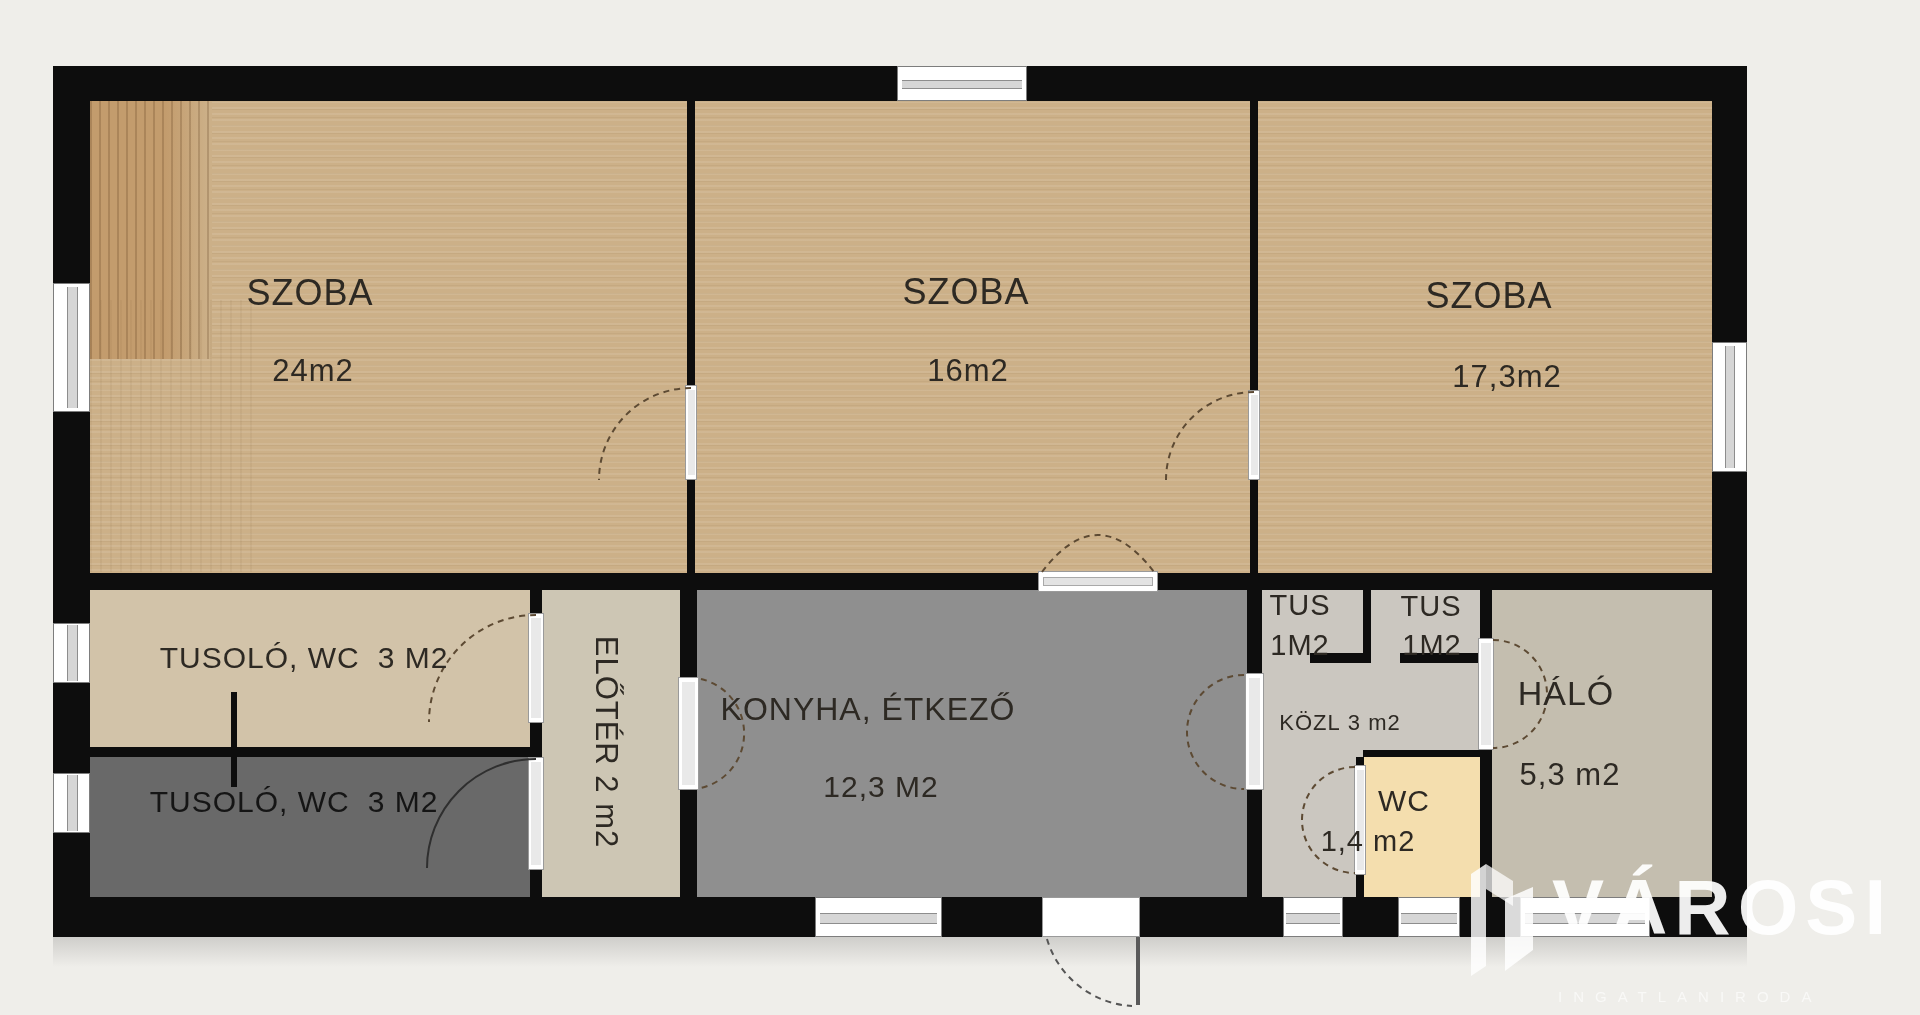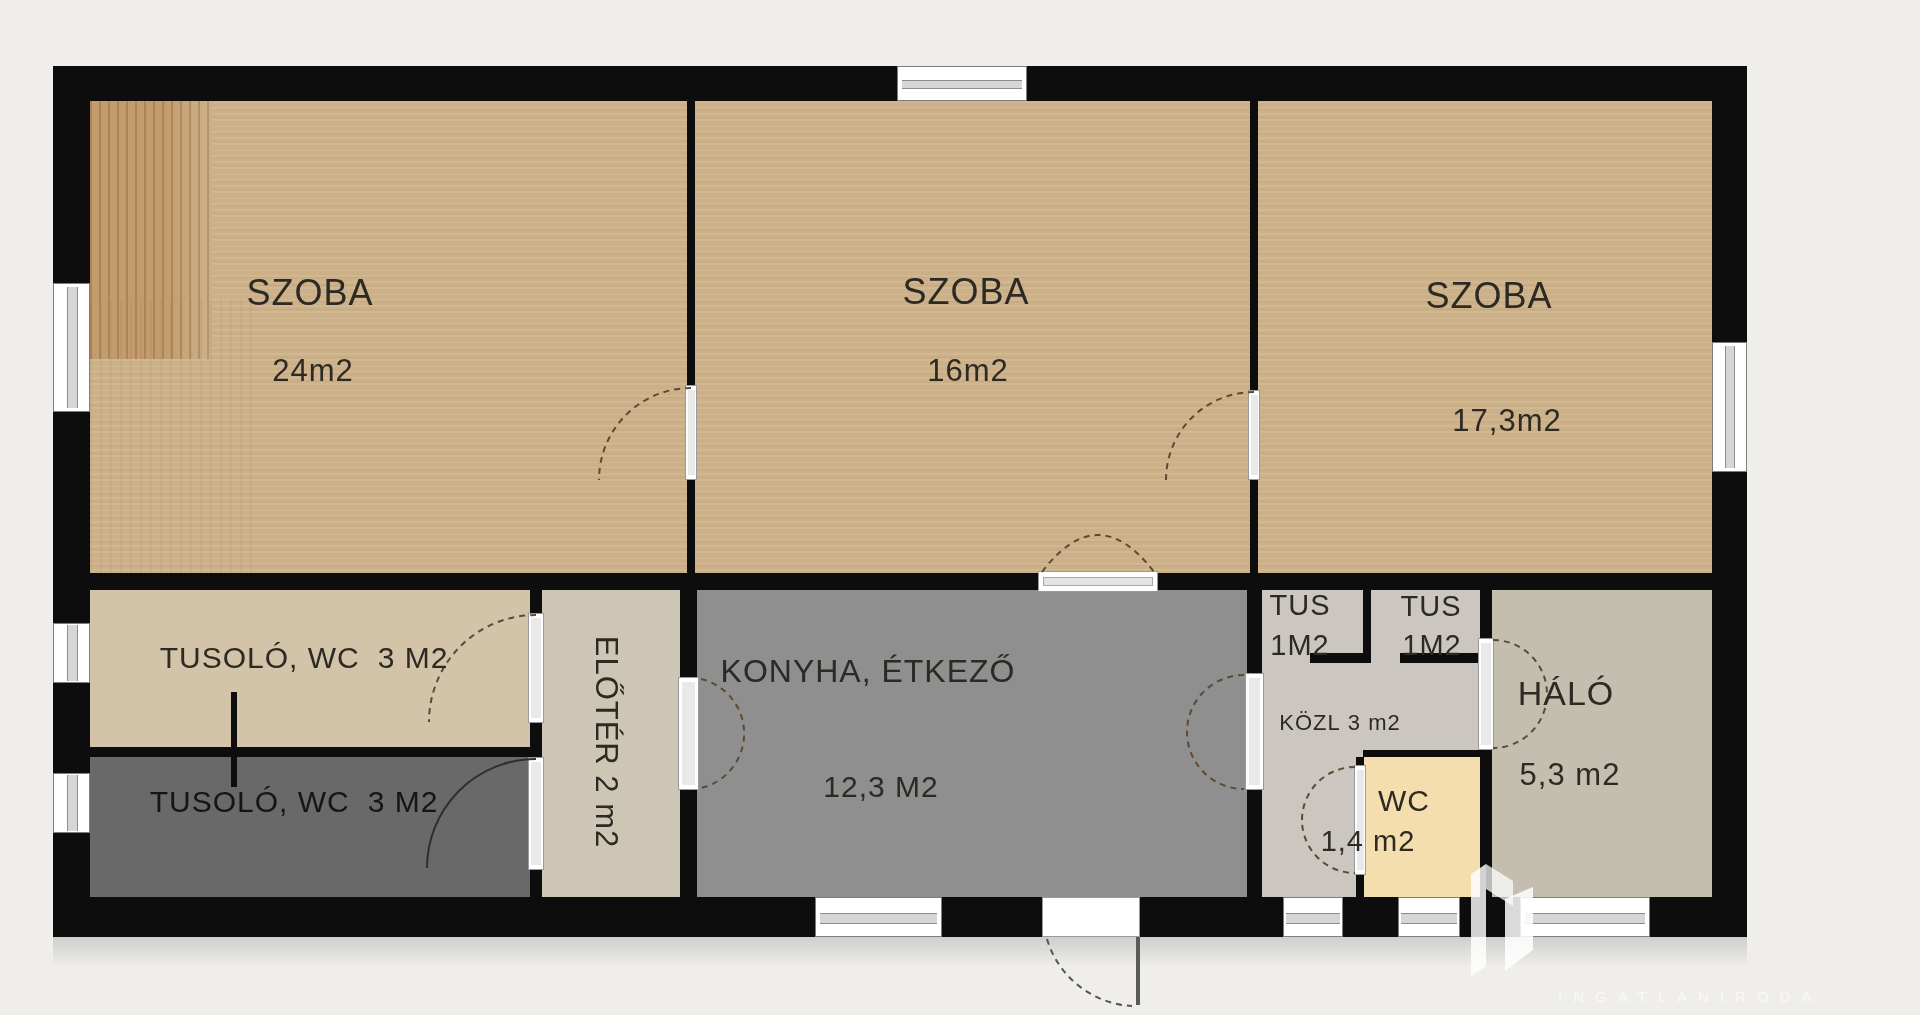--- a/index.html
+++ b/index.html
@@ -136,34 +136,34 @@
     </g>
     <path fill="none" stroke="#2f2f2f" stroke-width="2" d="M 536 759 A 109 109 0 0 0 427 868"></path>
     <path stroke="#5a5a5a" stroke-width="4" d="M 1138 937 L 1138 1005"></path>
   </svg>
 
   <div class="lbl" style="left:310px;top:293px;font-size:36px;">SZOBA</div>
   <div class="lbl" style="left:313px;top:371px;font-size:31px;">24m2</div>
   <div class="lbl" style="left:966px;top:292px;font-size:36px;">SZOBA</div>
   <div class="lbl" style="left:968px;top:371px;font-size:31px;">16m2</div>
   <div class="lbl" style="left:1489px;top:296px;font-size:36px;">SZOBA</div>
-  <div class="lbl" style="left:1507px;top:377px;font-size:31px;margin-top:44px;">17,3m2</div>
+  <div class="lbl" style="left:1507px;top:377px;font-size:31px;">17,3m2</div>
 
   <div class="lbl" style="left:304px;top:658px;font-size:30px;">
     <span>TUSOLÓ, WC</span><span class="gap14"></span><span>3 M2</span>
   </div>
   <div class="lbl dark" style="left:294px;top:802px;font-size:30px;">
     <span>TUSOLÓ, WC</span><span class="gap14"></span><span>3 M2</span>
   </div>
 
   <div class="lbl vert" style="left:606px;top:742px;font-size:31px;">
     <span>ELŐTÉR</span>&nbsp;<span>2 m2</span>
   </div>
 
-  <div class="lbl" style="left:868px;top:672px;font-size:32px;">KONYHA, ÉTKEZŐ</div>
+  <div class="lbl" style="left:868px;top:710px;font-size:32px;">KONYHA, ÉTKEZŐ</div>
   <div class="lbl" style="left:881px;top:787px;font-size:30px;">12,3 M2</div>
 
   <div class="lbl" style="left:1300px;top:605px;font-size:29px;">TUS</div>
   <div class="lbl" style="left:1300px;top:645px;font-size:29px;">1M2</div>
   <div class="lbl" style="left:1431px;top:606px;font-size:29px;">TUS</div>
   <div class="lbl" style="left:1432px;top:645px;font-size:29px;">1M2</div>
 
   <div class="lbl" style="left:1340px;top:723px;font-size:22px;">
     <span>KÖZL</span>&nbsp;<span>3 m2</span>
   </div>
@@ -172,15 +172,16 @@
   <div class="lbl" style="left:1570px;top:775px;font-size:31px;">5,3 m2</div>
 
   <div class="lbl" style="left:1404px;top:801px;font-size:30px;">WC</div>
   <div class="lbl" style="left:1368px;top:841px;font-size:29px;">1,4 m2</div>
 
   <svg class="overlay" width="1920" height="1015" viewBox="0 0 1920 1015" style="z-index:7;">
     <polygon points="1471,874 1486,864 1486,966 1471,976" fill="rgba(255,255,255,0.82)"></polygon>
     <polygon points="1486,864 1513,881 1513,906 1486,889" fill="rgba(255,255,255,0.72)"></polygon>
     <polygon points="1505,899 1533,887 1533,950 1505,971" fill="rgba(255,255,255,0.85)"></polygon>
   </svg>
+  <div class="logo-brand" style="left:1552px;top:862px;">VÁROSI</div>
   <div class="logo-sub" style="left:1558px;top:940px;">INGATLANIRODA</div>
 
 </div>
 
 </body></html>

